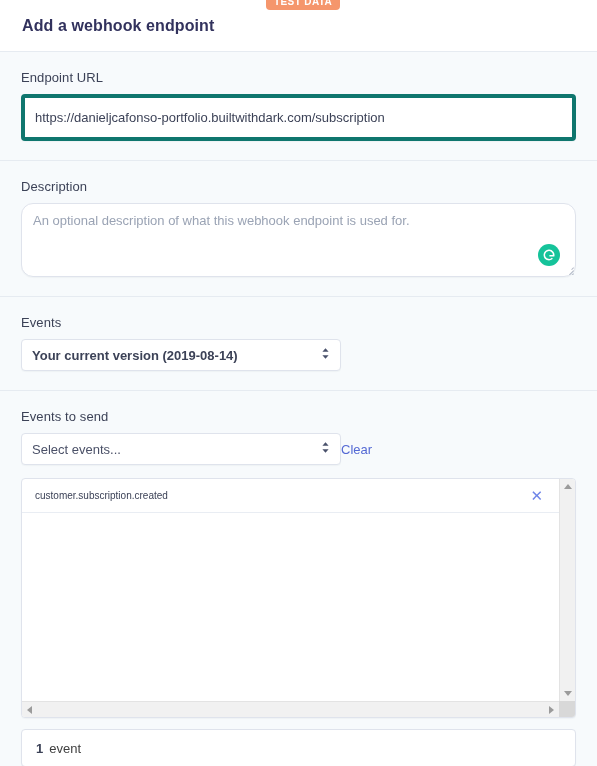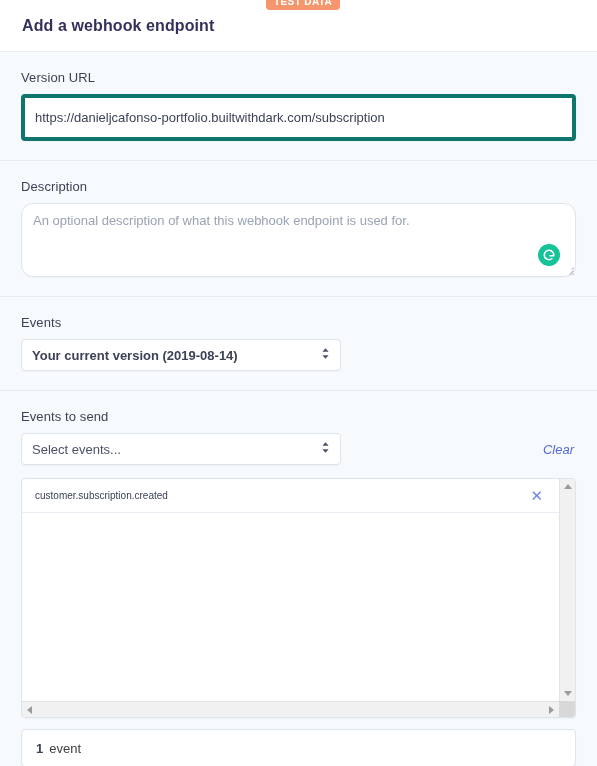--- a/index.html
+++ b/index.html
@@ -74,22 +74,22 @@
   .select {
     position: relative; width: 320px; height: 32px;
     background: #ffffff; border: 1px solid #dfe3ec; border-radius: 4px;
     display: flex; align-items: center; padding: 0 10px;
     font-size: 13px; color: #3c4257; font-weight: bold;
     box-shadow: 0 1px 1px rgba(60,66,87,.04);
   }
   .select.plain { font-weight: normal; color: #4a5067; }
   .select-caret { position: absolute; right: 9px; top: 50%; transform: translateY(-50%); }
 
-  .row-flex { display: flex; align-items: center; justify-content: space-between; }
-  .clear-link { font-size: 13px; color: #5469d4; cursor: pointer; margin-right: 2px; font-style: italic; }
+  .row-flex { display: flex; align-items: center; }
+  .clear-link { font-size: 13px; color: #5469d4; cursor: pointer; margin-right: 2px; }
 
   
   .events-box {
     margin-top: 13px;
     background: #ffffff;
     border: 1px solid #dfe3ec; border-radius: 4px;
     position: relative; height: 240px;
     box-shadow: 0 1px 1px rgba(60,66,87,.04);
     overflow: hidden;
   }
@@ -135,21 +135,21 @@
 
 <div class="page">
 
   <div class="test-badge">TEST DATA</div>
 
   <div class="header">
     <div class="header-title">Add a webhook endpoint</div>
   </div>
 
   <div class="section">
-    <div class="field-label">Version URL</div>
+    <div class="field-label">Endpoint URL</div>
     <input class="text-input" type="text" value="https://danieljcafonso-portfolio.builtwithdark.com/subscription" style="">
   </div>
 
   <div class="section">
     <div class="field-label">Description</div>
     <div class="textarea-wrap">
       <div class="textarea-box">An optional description of what this webhook endpoint is used for.</div>
       <div class="grammarly">
         <svg width="14" height="14" viewBox="0 0 14 14" aria-hidden="true">
           <path d="M7 1.6a5.4 5.4 0 1 0 3.9 9.1l-1.1-1A3.9 3.9 0 1 1 10.9 7H7.4v1.5h4.9A5.4 5.4 0 0 0 7 1.6z" fill="#ffffff"></path>

